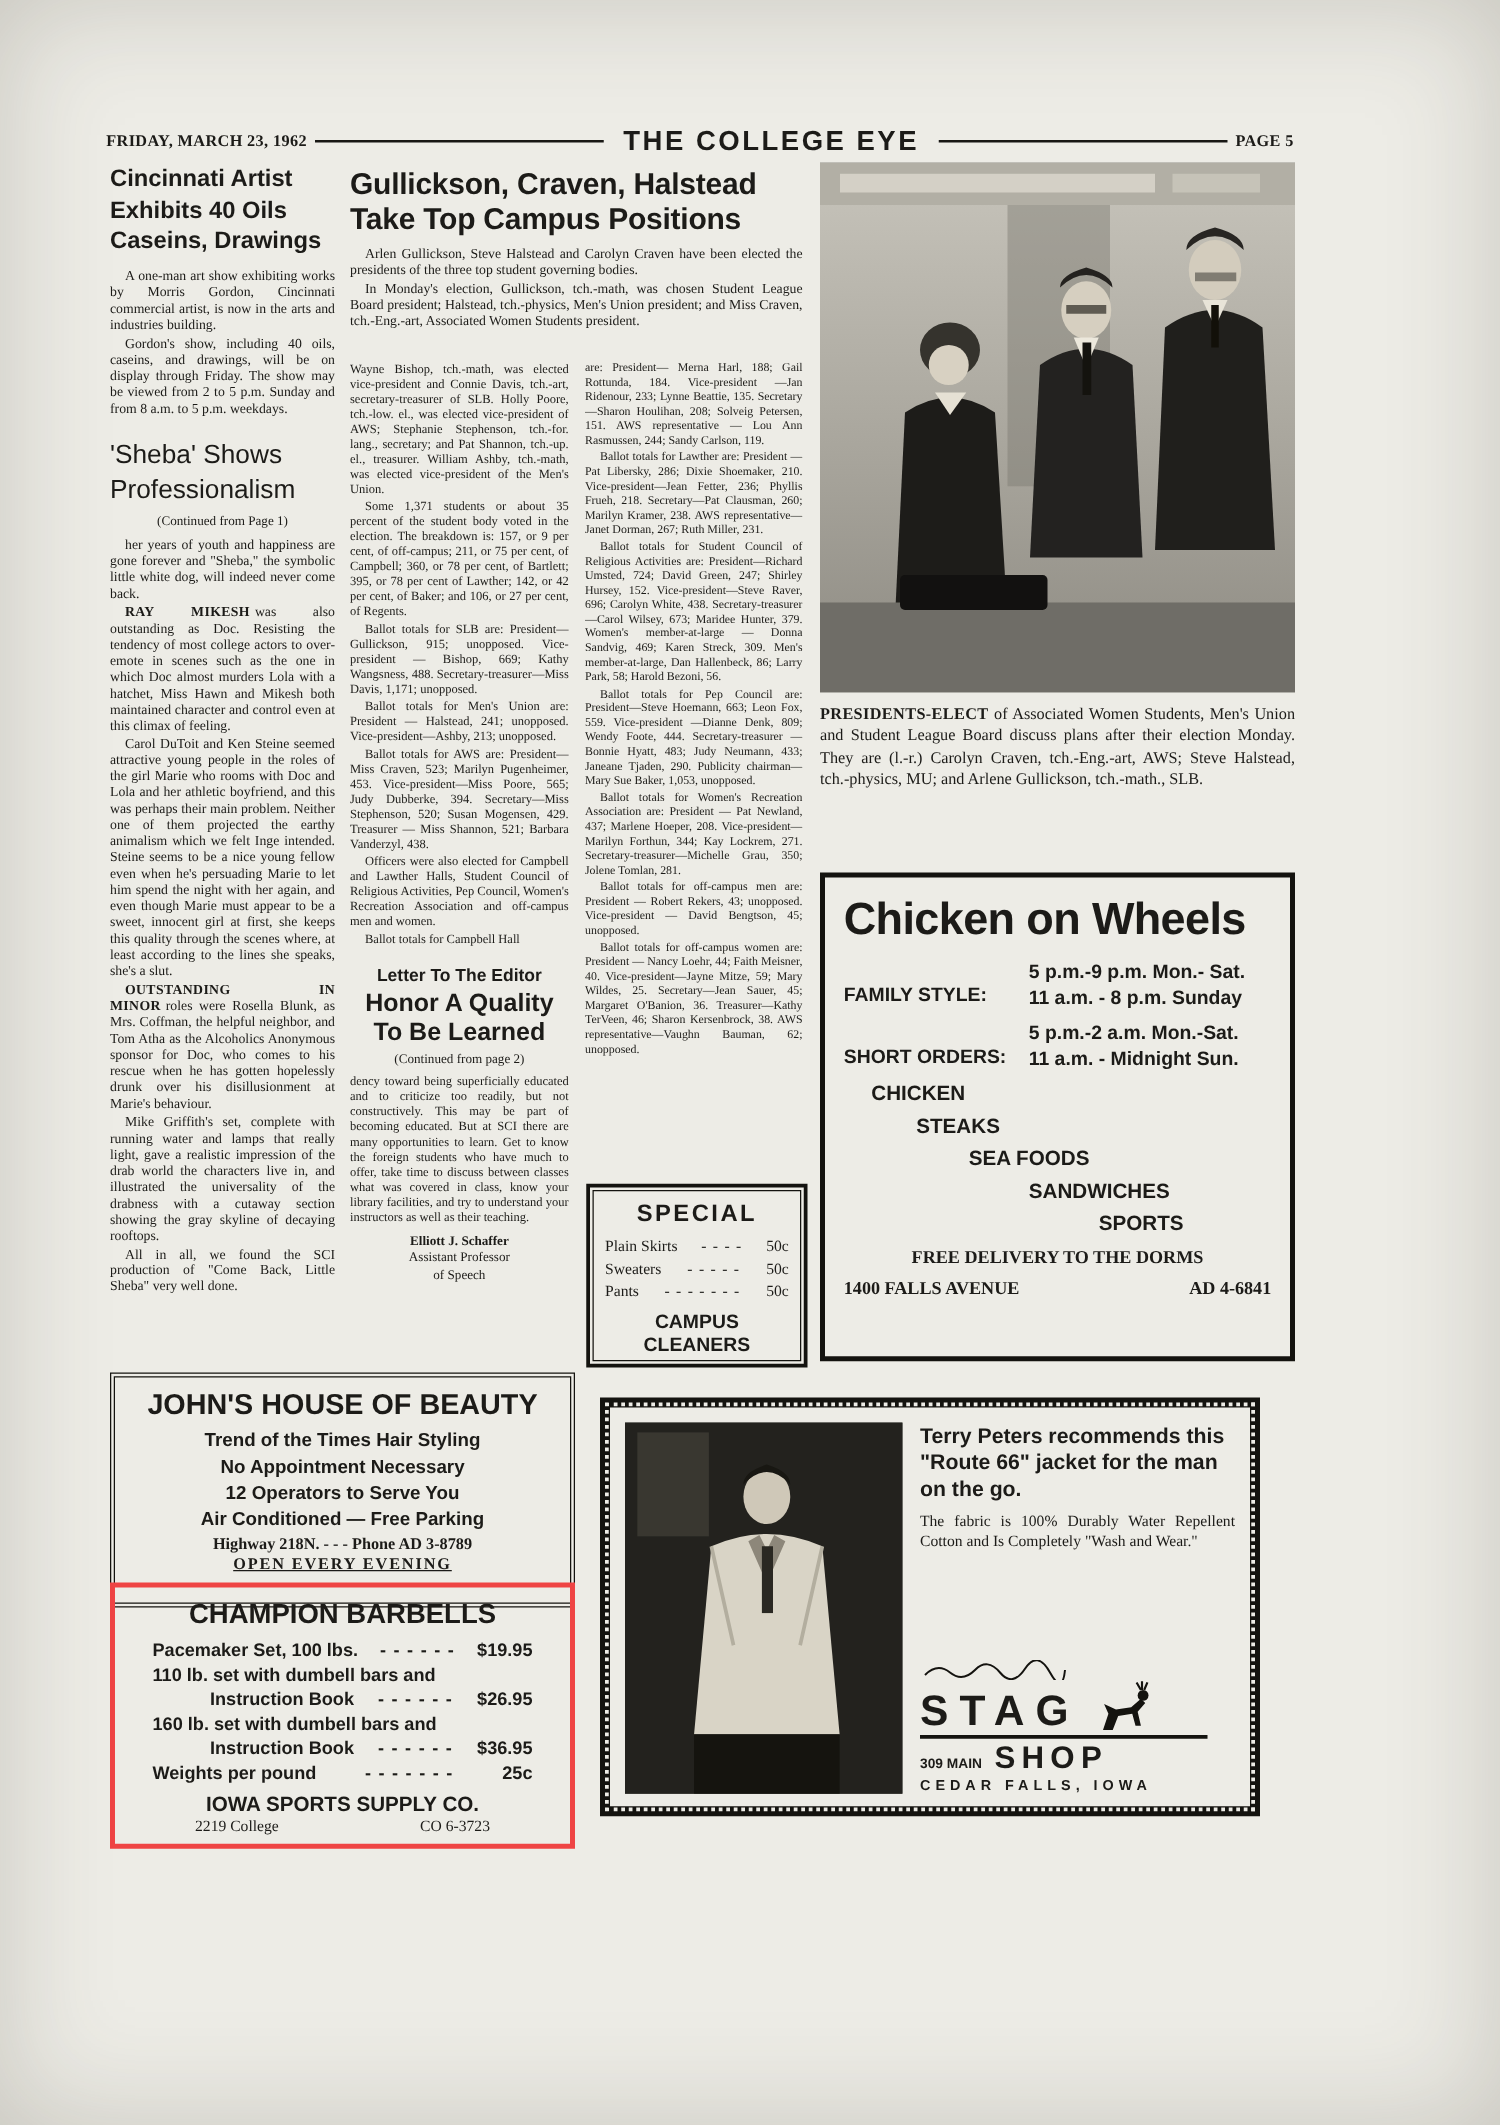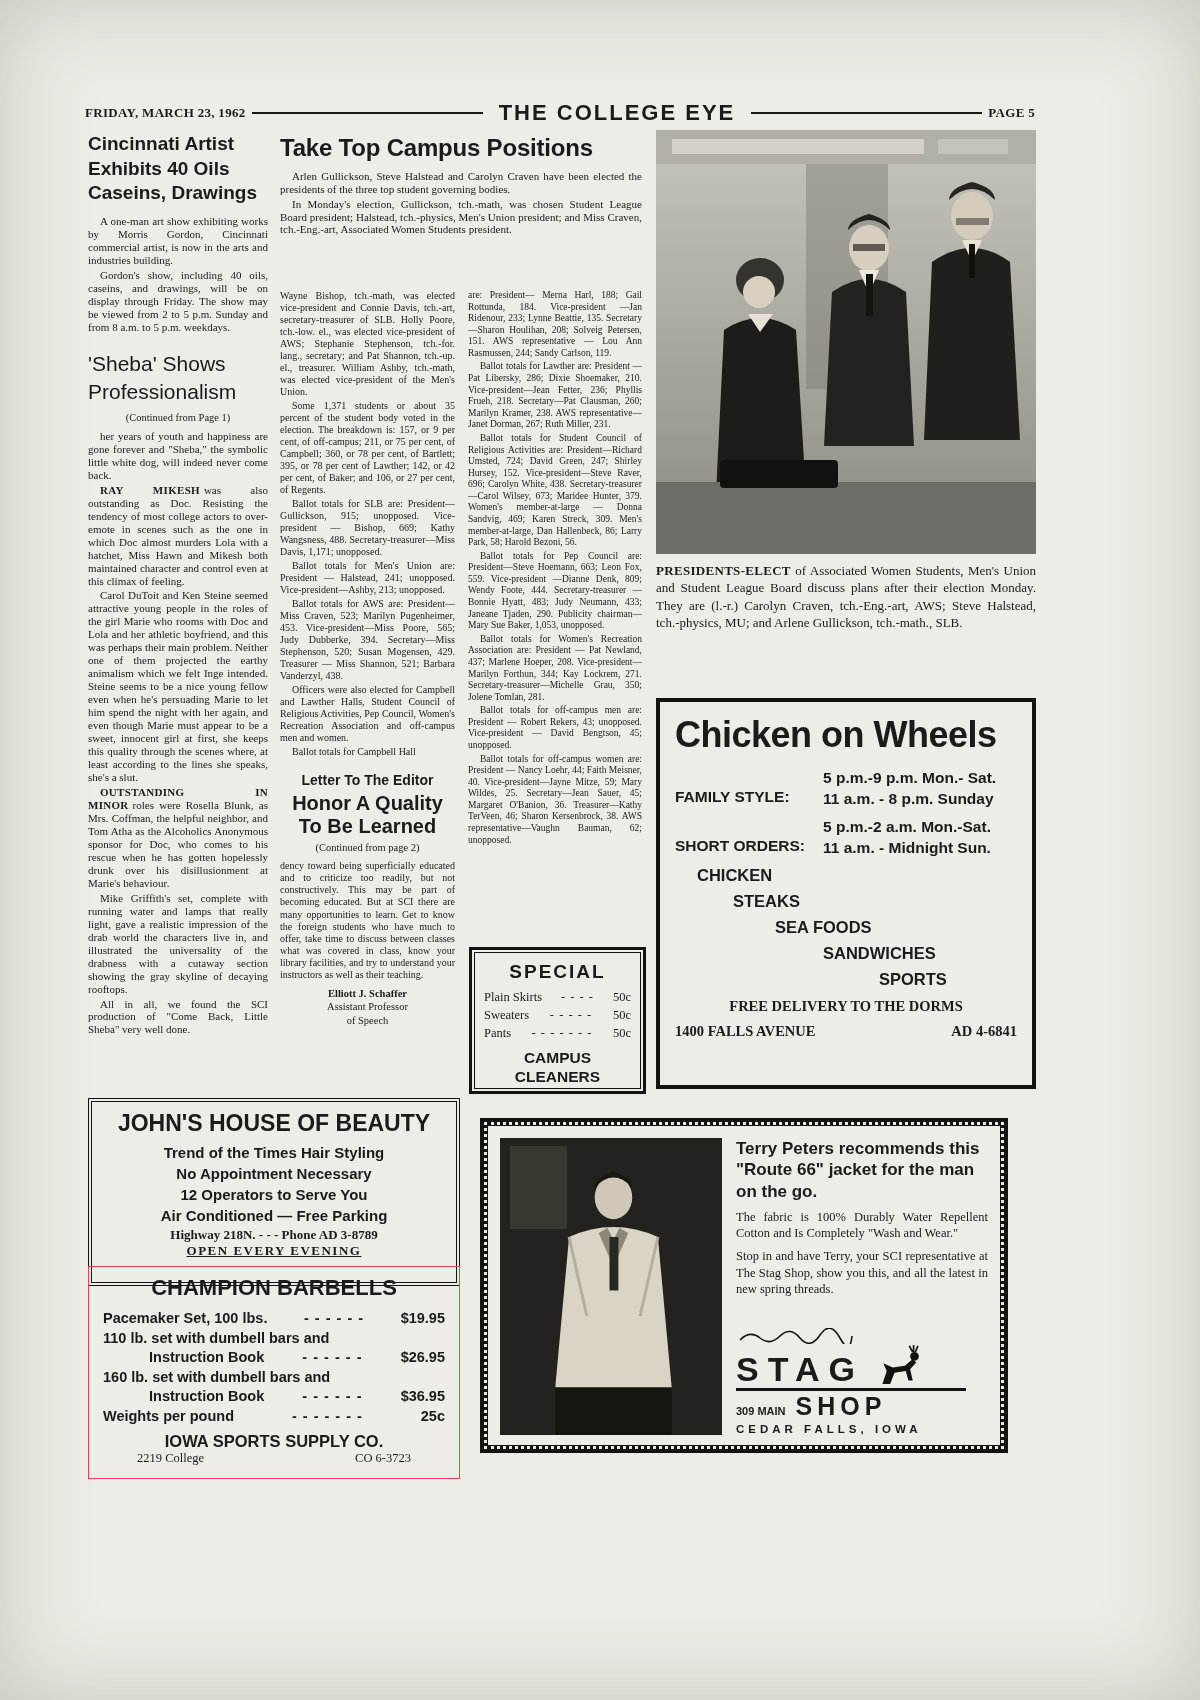--- a/index.html
+++ b/index.html
@@ -72,21 +72,21 @@
   .sp-shop { font-family:"Liberation Sans",sans-serif; font-weight:bold; font-size:15.5px; line-height:1.25; text-align:center; margin-top:7px; }
 
   
   .beauty { position:absolute; left:88px; top:1098px; width:372px; height:188px; border:4px double #14130f; text-align:center; padding:8px 10px 6px; }
   .b-title { font-family:"Liberation Sans",sans-serif; font-weight:bold; font-size:23px; margin-bottom:5px; }
   .b-line { font-family:"Liberation Sans",sans-serif; font-weight:bold; font-size:15px; line-height:1.4; }
   .b-small { font-weight:bold; font-size:13px; margin-top:1px; }
   .b-open { font-weight:bold; font-size:13px; letter-spacing:1.5px; text-decoration:underline; }
 
   
-  .barbell { position:absolute; left:88px; top:1266px; width:372px; height:213px; border:1px solid #ef4444; padding:8px 14px 6px; }
+  .barbell { position:absolute; left:88px; top:1266px; width:372px; height:213px; border:4px solid #ef4444; padding:8px 30px 6px; }
   .bb-title { font-family:"Liberation Sans",sans-serif; font-weight:bold; font-size:22px; text-align:center; margin-bottom:8px; }
   .bb-row { display:flex; font-family:"Liberation Sans",sans-serif; font-weight:bold; font-size:14.5px; line-height:1.35; }
   .bb-row.indent { padding-left:46px; }
   .bb-row .dashes { flex:1; text-align:center; letter-spacing:1px; }
   .bb-co { font-family:"Liberation Sans",sans-serif; font-weight:bold; font-size:16.5px; text-align:center; margin-top:6px; }
   .bb-addr { display:flex; justify-content:space-between; font-size:12.5px; padding:0 34px; }
 
   
   .stag { position:absolute; left:480px; top:1118px; width:528px; height:335px; border:8px solid #14130f; outline:3px dotted #edece6; outline-offset:-7px; padding:12px 12px 10px; display:flex; gap:14px; background:#edece6; }
   .stag-photo { width:222px; flex:none; background:#23221e; }
@@ -132,20 +132,21 @@
   <p><b class="lead"></b><span>her years of youth and happiness are gone forever and "Sheba," the symbolic little white dog, will indeed never come back.</span></p>
   <p><b class="lead">RAY MIKESH</b><span>was also outstanding as Doc. Resisting the tendency of most college actors to over-emote in scenes such as the one in which Doc almost murders Lola with a hatchet, Miss Hawn and Mikesh both maintained character and control even at this climax of feeling.</span></p>
   <p><b class="lead"></b><span>Carol DuToit and Ken Steine seemed attractive young people in the roles of the girl Marie who rooms with Doc and Lola and her athletic boyfriend, and this was perhaps their main problem. Neither one of them projected the earthy animalism which we felt Inge intended. Steine seems to be a nice young fellow even when he's persuading Marie to let him spend the night with her again, and even though Marie must appear to be a sweet, innocent girl at first, she keeps this quality through the scenes where, at least according to the lines she speaks, she's a slut.</span></p>
   <p><b class="lead">OUTSTANDING IN MINOR</b><span>roles were Rosella Blunk, as Mrs. Coffman, the helpful neighbor, and Tom Atha as the Alcoholics Anonymous sponsor for Doc, who comes to his rescue when he has gotten hopelessly drunk over his disillusionment at Marie's behaviour.</span></p>
   <p><b class="lead"></b><span>Mike Griffith's set, complete with running water and lamps that really light, gave a realistic impression of the drab world the characters live in, and illustrated the universality of the drabness with a cutaway section showing the gray skyline of decaying rooftops.</span></p>
   <p><b class="lead"></b><span>All in all, we found the SCI production of "Come Back, Little Sheba" very well done.</span></p>
 </div>
 
 <div class="lead-head news">
   <div class="hl">
+    <div>Gullickson, Craven, Halstead</div>
     <div>Take Top Campus Positions</div>
   </div>
   <div class="lead-intro">
     <p>Arlen Gullickson, Steve Halstead and Carolyn Craven have been elected the presidents of the three top student governing bodies.</p>
     <p>In Monday's election, Gullickson, tch.-math, was chosen Student League Board president; Halstead, tch.-physics, Men's Union president; and Miss Craven, tch.-Eng.-art, Associated Women Students president.</p>
   </div>
 </div>
 
 <div class="colA news">
   <p class="noindent">Wayne Bishop, tch.-math, was elected vice-president and Connie Davis, tch.-art, secretary-treasurer of SLB. Holly Poore, tch.-low. el., was elected vice-president of AWS; Stephanie Stephenson, tch.-for. lang., secretary; and Pat Shannon, tch.-up. el., treasurer. William Ashby, tch.-math, was elected vice-president of the Men's Union.</p>
@@ -336,21 +337,20 @@
       <path d="M70 100 Q115 80 160 100 L174 252 L56 252 Z" fill="#d9d4c6"></path>
       <path d="M100 96 L115 130 L130 96 L121 91 L115 103 L109 91 Z" fill="#8d877a"></path>
       <rect x="111" y="100" width="9" height="54" fill="#2a2822"></rect>
       <path d="M70 100 L88 180 M160 100 L142 180" stroke="#b3ae9f" stroke-width="3" fill="none"></path>
       <rect x="56" y="252" width="118" height="48" fill="#15140f"></rect>
     </svg>
   </div>
   <div class="stag-right">
     <div class="st-head">Terry Peters recommends this "Route 66" jacket for the man on the go.</div>
     <div class="st-body">The fabric is 100% Durably Water Repellent Cotton and Is Completely "Wash and Wear."</div>
-    <div class="st-body">Stop in and have Terry, your SCI representative at The Stag Shop, show you this, and all the latest in new spring threads.</div>
     <div class="st-logo">
       <svg class="st-squiggle" viewBox="0 0 120 16" width="120" height="16">
         <path d="M4 12 Q14 2 24 10 T44 8 T64 10 T84 7 T104 10 T116 8" stroke="#14130f" stroke-width="1.6" fill="none"></path>
       </svg>
       <div class="st-stag-row">
         <span class="st-stag">STAG</span>
         <svg viewBox="0 0 60 48" width="52" height="42">
           <path d="M12 46 L17 31 L13 22 L24 27 L38 25 L47 17 L51 21 L44 29 L47 42 L42 42 L39 31 L26 33 L21 46 Z" fill="#14130f"></path>
           <circle cx="49" cy="14" r="5" fill="#14130f"></circle>
           <path d="M47 9 L43 2 M50 9 L53 2 M48 9 L48 1" stroke="#14130f" stroke-width="2" fill="none"></path>

